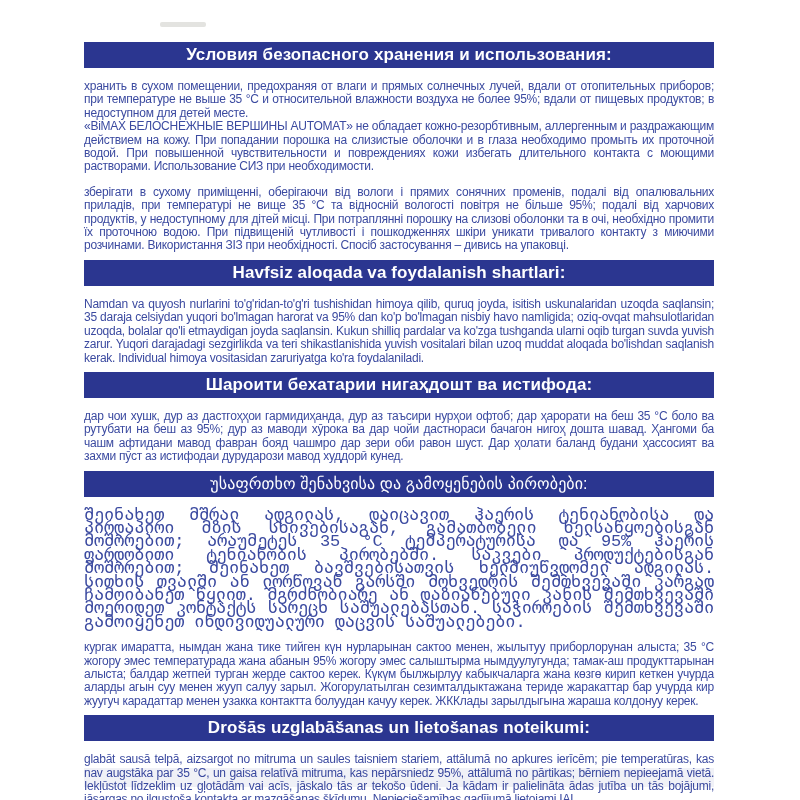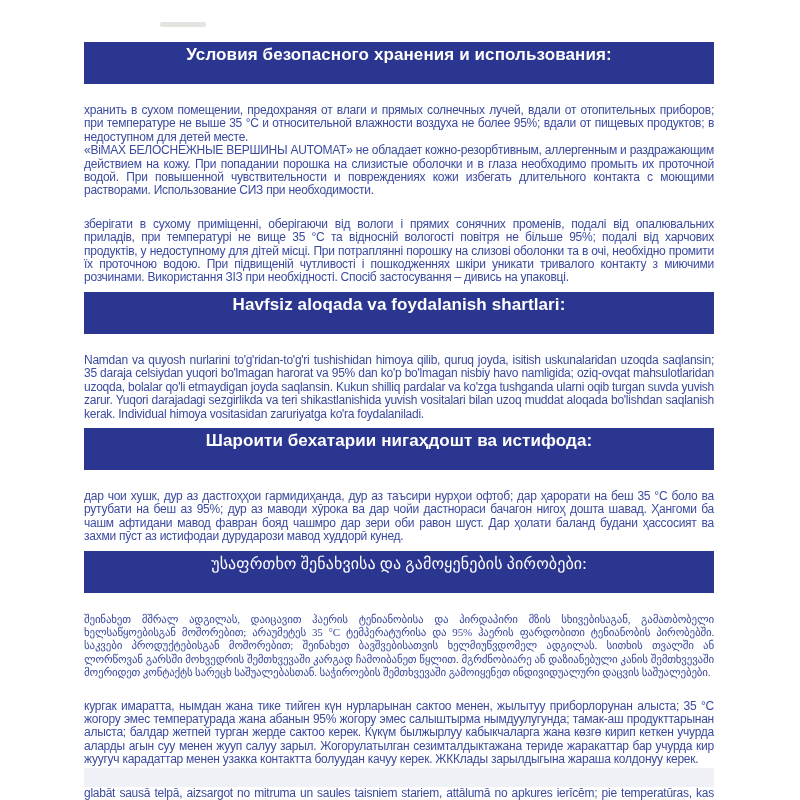--- a/index.html
+++ b/index.html
@@ -30,42 +30,42 @@
     top: 42px;
     width: 630px;
   }
   .sec { margin-bottom: 7px; }
   .bar {
     background: #2b3690;
     color: #ffffff;
     font-weight: bold;
     font-size: 17px;
     line-height: 26px;
-    height: 42px;
+    height: 26px;
     text-align: center;
     letter-spacing: 0.1px;
     white-space: nowrap;
     overflow: hidden;
   }
   .bar-geo {
     font-weight: normal;
-    font-family: Liberation Serif, serif;
+    font-family: Liberation Sans, sans-serif;
     font-size: 16px;
   }
   .body {
-    margin-top: 20px;
+    margin-top: 12px;
     color: #3b4aa0;
     font-size: 12px;
     line-height: 13.4px;
     letter-spacing: -0.25px;
     text-align: justify;
   }
   .body-geo {
-    font-family: Liberation Serif, serif;
-    font-size: 11px;
+    font-family: Liberation Mono, monospace;
+    font-size: 17px;
     letter-spacing: -0.2px;
   }
   .p { margin: 0; }
   .bold { font-weight: normal; }
   .faded-bar {
     position: absolute;
     left: 84px;
     top: 768px;
     width: 630px;
     height: 19px;
@@ -116,20 +116,21 @@
       </div>
     </section>
 
     <section class="sec">
       <div class="body">
         <p class="p">кургак имаратта, нымдан жана тике тийген күн нурларынан сактоо менен, жылытуу приборлорунан алыста; 35 °С жогору эмес  температурада жана абанын 95% жогору эмес салыштырма нымдуулугунда; тамак-аш продукттарынан алыста; балдар жетпей турган жерде сактоо керек. Күкүм былжырлуу кабыкчаларга жана көзгө кирип кеткен учурда аларды агын суу менен жууп салуу зарыл. Жогорулатылган сезимталдыктажана териде жаракаттар бар учурда кир жуугуч карадаттар менен узакка контактта болуудан качуу керек. ЖККлады зарылдыгына жараша колдонуу керек.</p>
       </div>
     </section>
 
     <section class="sec">
+      <div class="bar">Drošās uzglabāšanas un lietošanas noteikumi:</div>
       <div class="body">
         <p class="p">glabāt sausā telpā, aizsargot no mitruma un saules taisniem stariem, attālumā no apkures ierīcēm; pie temperatūras, kas nav augstāka par 35 °C, un gaisa relatīvā mitruma, kas nepārsniedz 95%, attālumā no pārtikas; bērniem nepieejamā vietā. Iekļūstot līdzeklim uz gļotādām vai acīs, jāskalo tās ar tekošo ūdeni. Ja kādam ir palielināta ādas jutība un tās bojājumi, jāsargas no ilgustoša kontakta ar mazgāšanas šķīdumu. Nepieciešamības gadījumā lietojami IAL.</p>
       </div>
     </section>
 
   </div>
 
   <div class="faded-bar"></div>
 
 </div>

